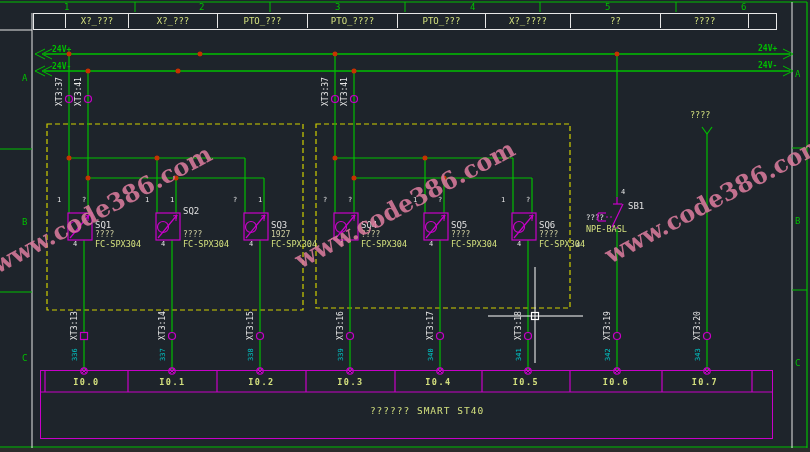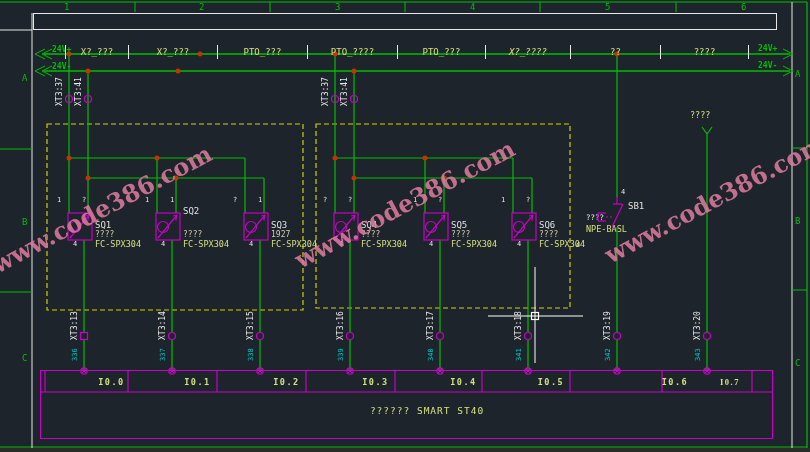--- a/index.html
+++ b/index.html
@@ -3,30 +3,30 @@
 <meta charset="utf-8">
 <style>
   html,body{margin:0;padding:0;background:#14181d;}
   #stage{position:relative;width:810px;height:452px;background:#1e242b;overflow:hidden;
          font-family:"DejaVu Sans Mono", monospace;}
   .abs{position:absolute;}
   .txt{position:absolute;white-space:nowrap;line-height:1;}
   .colnum{font-size:9px;color:#00bf00;}
   .rowletter{font-size:9px;color:#00bf00;}
   .hcell{font-size:9px;color:#d3e07e;text-align:center;line-height:14px;height:14px;
-         border-right:1px solid #e8e8e8;box-sizing:border-box;float:left;margin-top:31px;}
+         border-right:1px solid #e8e8e8;box-sizing:border-box;float:left;}
   .buslabel{font-size:8px;color:#00bf00;font-weight:bold;}
   .rot{transform:rotate(-90deg);transform-origin:0 0;}
   .xtlabel{font-size:8px;color:#e8e8e8;height:9px;}
   .wnum{font-size:7px;color:#00c6c6;height:8px;}
   .pin{font-size:7px;color:#e8e8e8;}
   .sname{font-size:9px;color:#e0e0e0;}
   .sdesc{font-size:8px;color:#cfcfa0;}
   .smodel{font-size:8.5px;color:#d3e07e;}
-  .iolabel{font-size:8.5px;color:#d3e07e;font-weight:bold;letter-spacing:1.5px;text-align:center;padding-left:25px;}
+  .iolabel{font-size:8.5px;color:#d3e07e;font-weight:bold;letter-spacing:1.5px;text-align:center;}
   .plc{font-size:9.5px;color:#d3e07e;letter-spacing:1px;text-align:center;}
   .wm{font-size:24px;font-family:"DejaVu Serif", serif;font-weight:bold;color:rgba(217,123,156,0.88);
       transform:rotate(-28deg);transform-origin:center;}
   .sig{font-size:8.5px;color:#d3e07e;}
 </style>
 </head>
 <body>
 
 <div id="stage">
 
@@ -233,21 +233,21 @@
     <div class="txt colnum" style="left: 470px; top: 3px;">4</div>
     <div class="txt colnum" style="left: 605px; top: 3px;">5</div>
     <div class="txt colnum" style="left: 741px; top: 3px;">6</div>
     <div class="abs" style="left: 33px; top: 13px; width: 742px; height: 15px; border: 1px solid rgb(232, 232, 232);">
       <div class="hcell" style="width: 32px;"></div>
       <div class="hcell" style="width: 63px;">X?_???</div>
       <div class="hcell" style="width: 89px;">X?_???</div>
       <div class="hcell" style="width: 90px;">PTO_???</div>
       <div class="hcell" style="width: 90px;">PTO_????</div>
       <div class="hcell" style="width: 88px;">PTO_???</div>
-      <div class="hcell" style="width: 85px; font-style: italic;">X?_????</div>
+      <div class="hcell" style="width: 85px;">X?_????</div>
       <div class="hcell" style="width: 90px;">??</div>
       <div class="hcell" style="width: 88px;">????</div>
       <div class="hcell" style="width: 26px; border-right: none;"></div>
     </div>
     <div class="txt rot xtlabel" style="left: 56px; top: 106px;">XT3:37</div>
     <div class="txt rot xtlabel" style="left: 75px; top: 106px;">XT3:41</div>
     <div class="txt rot xtlabel" style="left: 322px; top: 106px;">XT3:37</div>
     <div class="txt rot xtlabel" style="left: 341px; top: 106px;">XT3:41</div>
     <div class="txt pin" style="left: 57px; top: 197px;">1</div>
     <div class="txt pin" style="left: 82px; top: 197px;">?</div>
@@ -301,19 +301,19 @@
     <div class="txt rot wnum" style="left: 605px; top: 361px;">342</div>
     <div class="txt rot xtlabel" style="left: 694px; top: 340px;">XT3:20</div>
     <div class="txt rot wnum" style="left: 695px; top: 361px;">343</div>
     <div class="abs" style="left: 40px; top: 370px; width: 731px; height: 67px; border: 1px solid rgb(200, 0, 200);"></div>
     <div class="txt iolabel" style="left: 45px; top: 378px; width: 83px;">I0.0</div>
     <div class="txt iolabel" style="left: 128px; top: 378px; width: 89px;">I0.1</div>
     <div class="txt iolabel" style="left: 217px; top: 378px; width: 89px;">I0.2</div>
     <div class="txt iolabel" style="left: 306px; top: 378px; width: 89px;">I0.3</div>
     <div class="txt iolabel" style="left: 395px; top: 378px; width: 87px;">I0.4</div>
     <div class="txt iolabel" style="left: 482px; top: 378px; width: 88px;">I0.5</div>
-    <div class="txt iolabel" style="left: 604px; top: 378px; width: 92px;">I0.6</div>
-    <div class="txt iolabel" style="left: 662px; top: 378px; width: 86px; font-family: Liberation Serif, serif;">I0.7</div>
+    <div class="txt iolabel" style="left: 570px; top: 378px; width: 92px;">I0.6</div>
+    <div class="txt iolabel" style="left: 662px; top: 378px; width: 86px;">I0.7</div>
     <div class="txt wm" style="left: -18px; top: 208px; width: 200px; text-align: center;">www.code386.com</div>
     <div class="txt wm" style="left: 285px; top: 203px; width: 200px; text-align: center;">www.code386.com</div>
     <div class="txt wm" style="left: 595px; top: 198px; width: 200px; text-align: center;">www.code386.com</div>
     <div class="abs" style="left: 0px; top: 448px; width: 810px; height: 4px; background: rgb(43, 43, 43);"></div>
   </div>
 
 </body></html>

